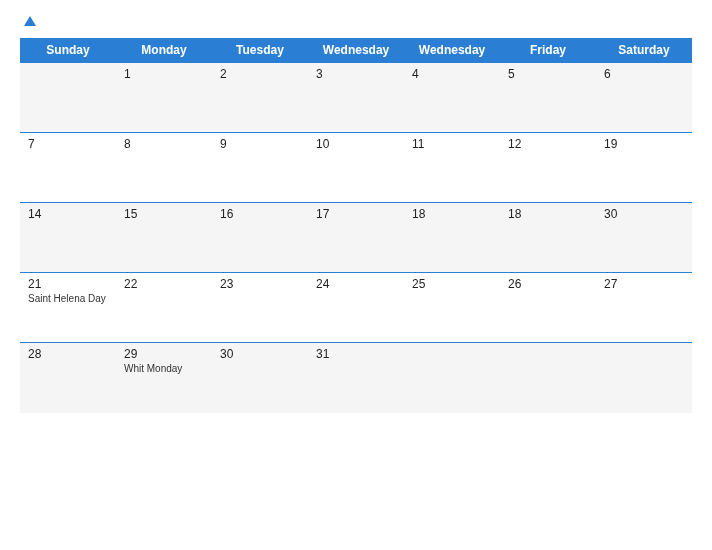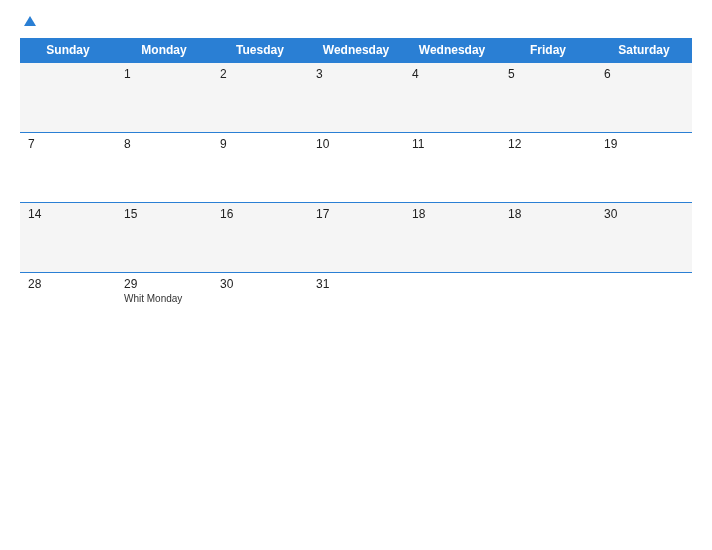--- a/index.html
+++ b/index.html
@@ -199,20 +199,44 @@
           </td>
           <td>
             <span class="day-num">18</span>
           </td>
           <td>
             <span class="day-num">30</span>
           </td>
         </tr>
         <tr>
           <td>
+            <span class="day-num">21</span>
+            <span class="holiday-label">Saint Helena Day</span>
+          </td>
+          <td>
+            <span class="day-num">22</span>
+          </td>
+          <td>
+            <span class="day-num">23</span>
+          </td>
+          <td>
+            <span class="day-num">24</span>
+          </td>
+          <td>
+            <span class="day-num">25</span>
+          </td>
+          <td>
+            <span class="day-num">26</span>
+          </td>
+          <td>
+            <span class="day-num">27</span>
+          </td>
+        </tr>
+        <tr>
+          <td>
             <span class="day-num">28</span>
           </td>
           <td>
             <span class="day-num">29</span>
             <span class="holiday-label">Whit Monday</span>
           </td>
           <td>
             <span class="day-num">30</span>
           </td>
           <td>

